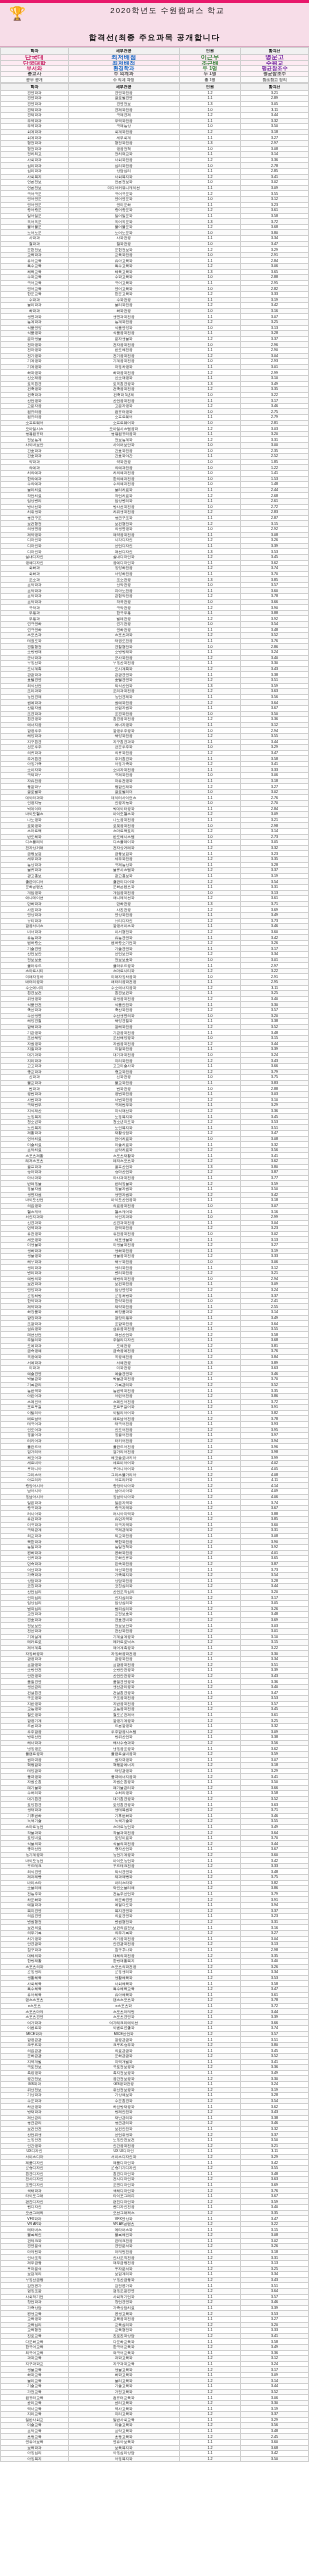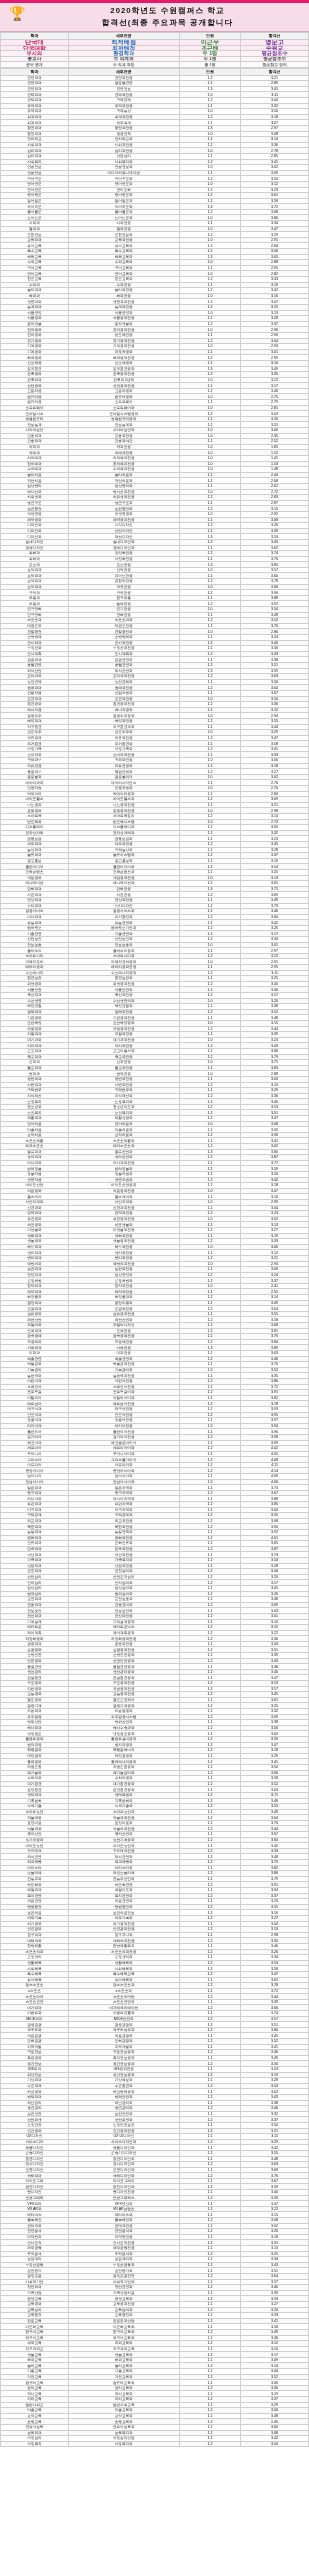--- a/index.html
+++ b/index.html
@@ -14,31 +14,31 @@
   }
   .header .trophy{
     float:left;
     margin-left:9.3px;
     margin-top:2.1px;
     font-size:13.4px;
     line-height:1;
   }
   .header .title1{
     font-size:7.7px;
-    font-weight:bold;
+    font-weight:normal;
     letter-spacing:1px;
     color:#111;
     margin-top:1px;
   }
   .header .title2{
     font-size:7.7px;
     font-weight:bold;
     letter-spacing:1px;
     color:#111;
-    margin-top:2px;
+    margin-top:17px;
   }
   table.grid{
     width:100%;
     border-collapse:collapse;
     table-layout:fixed;
   }
   table.grid td,table.grid th{
     border:0.5px solid #cfcfcf;
     font-size:3.6px;
     line-height:4.1px;

